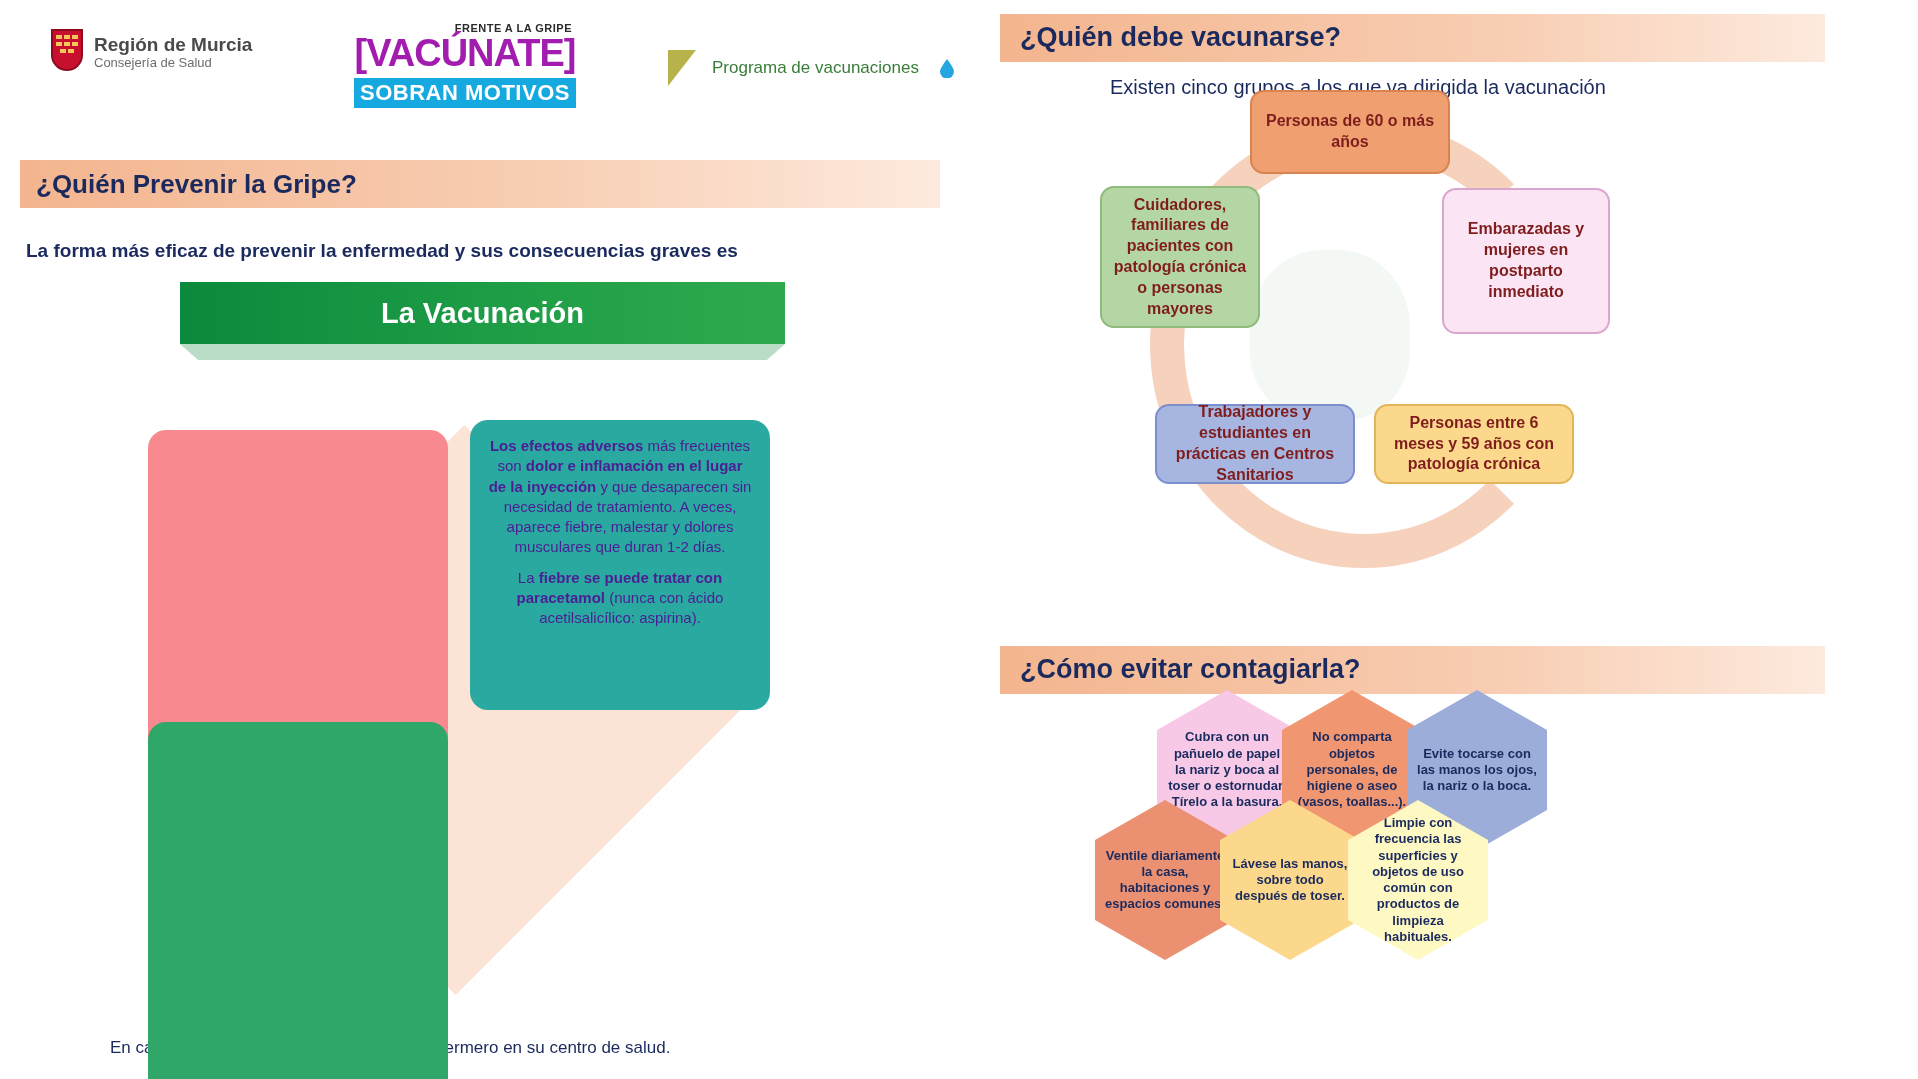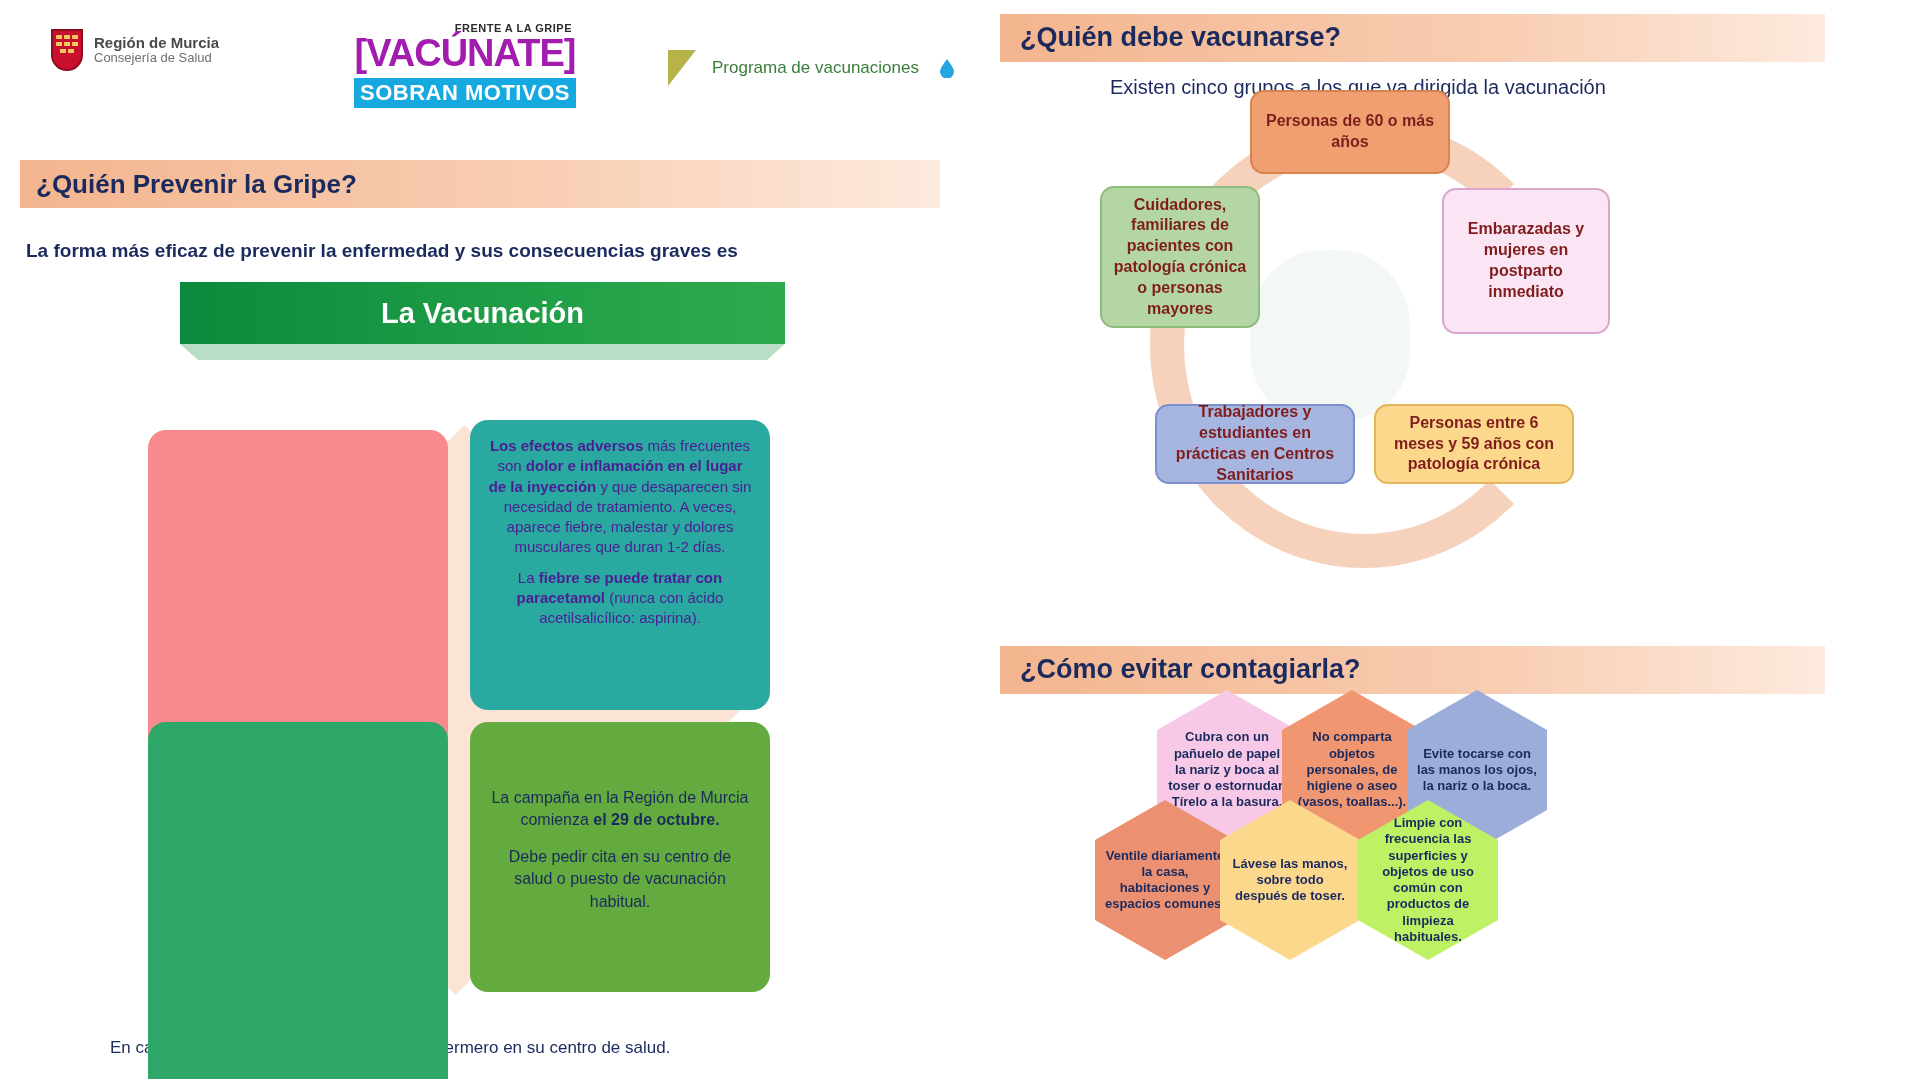--- a/index.html
+++ b/index.html
@@ -13,21 +13,21 @@
   }
   .page{position:relative;width:1918px;height:1079px;}
 
   
   .left{position:absolute;left:0;top:0;width:990px;height:1079px;}
 
   .logo-block{position:absolute;left:50px;top:28px;display:flex;align-items:flex-start;gap:10px;}
   .shield{width:34px;height:44px;position:relative;}
   .shield svg{display:block;}
   .logo-text{line-height:1.15;padding-top:6px;}
-  .logo-text .l1{font-size:15px;font-weight:bold;color:#4a4a4a;}
+  .logo-text .l1{font-size:19px;font-weight:bold;color:#4a4a4a;}
   .logo-text .l2{font-size:13px;color:#6d6d6d;}
 
   .vacunate{position:absolute;left:350px;top:22px;width:230px;text-align:center;}
   .vacunate .frente{font-size:11px;letter-spacing:.5px;color:#2b2b2b;font-weight:bold;text-align:right;padding-right:8px;}
   .vacunate .main{font-size:38px;font-weight:bold;color:#a21caf;letter-spacing:-1px;line-height:1;}
   .vacunate .sub{margin-top:6px;background:#16a9e0;color:#ffffff;font-size:22px;font-weight:bold;letter-spacing:.5px;padding:2px 6px;display:inline-block;}
 
   .prog{position:absolute;left:668px;top:50px;display:flex;align-items:center;gap:16px;}
   .prog .tri{width:0;height:0;border-left:28px solid #b7b24a;border-bottom:36px solid transparent;}
   .prog .ptxt{font-size:17px;color:#3a7d3a;}
@@ -117,21 +117,21 @@
     clip-path:polygon(50% 0%,100% 25%,100% 75%,50% 100%,0% 75%,0% 25%);
     display:flex;align-items:center;justify-content:center;text-align:center;
     box-sizing:border-box;padding:0 10px;
   }
   .hex span{font-size:13px;font-weight:bold;color:#1b2a5e;line-height:1.25;}
   .h1{left:157px;top:0px;background:#f7c9e6;}
   .h2{left:282px;top:0px;background:#f09671;}
   .h3{left:407px;top:0px;background:#9badd8;}
   .h4{left:95px;top:110px;background:#eb9070;}
   .h5{left:220px;top:110px;background:#fbd88c;}
-  .h6{left:358px;top:110px;background:#bef264;}
+  .h6{left:348px;top:110px;background:#fef9c3;}
 </style>
 </head>
 <body>
 
 <div class="page">
 
   <div class="left">
 
     <div class="logo-block">
       <span class="shield">
@@ -194,28 +194,20 @@
       </p>
       <p>
         <span>La </span><span class="b">fiebre se puede tratar con paracetamol</span><span> (nunca con ácido acetilsalicílico: aspirina).</span>
       </p>
     </div>
 
     <div class="quad q3 q-center">
       
     </div>
 
-    <div class="quad q4">
-      <div style="display:flex;flex-direction:column;justify-content:center;height:100%;">
-        <p>
-          <span>La campaña en la Región de Murcia comienza </span><span class="b">el 29 de octubre.</span>
-        </p>
-        <p>Debe pedir cita en su centro de salud o puesto de vacunación habitual.</p>
-      </div>
-    </div>
 
     <div class="footnote">En caso de duda consulte a su médico o enfermero en su centro de salud.</div>
   </div>
 
   <div class="right">
 
     <div class="rbanner" id="rb1">
       <span>¿Quién debe vacunarse?</span>
     </div>
 

